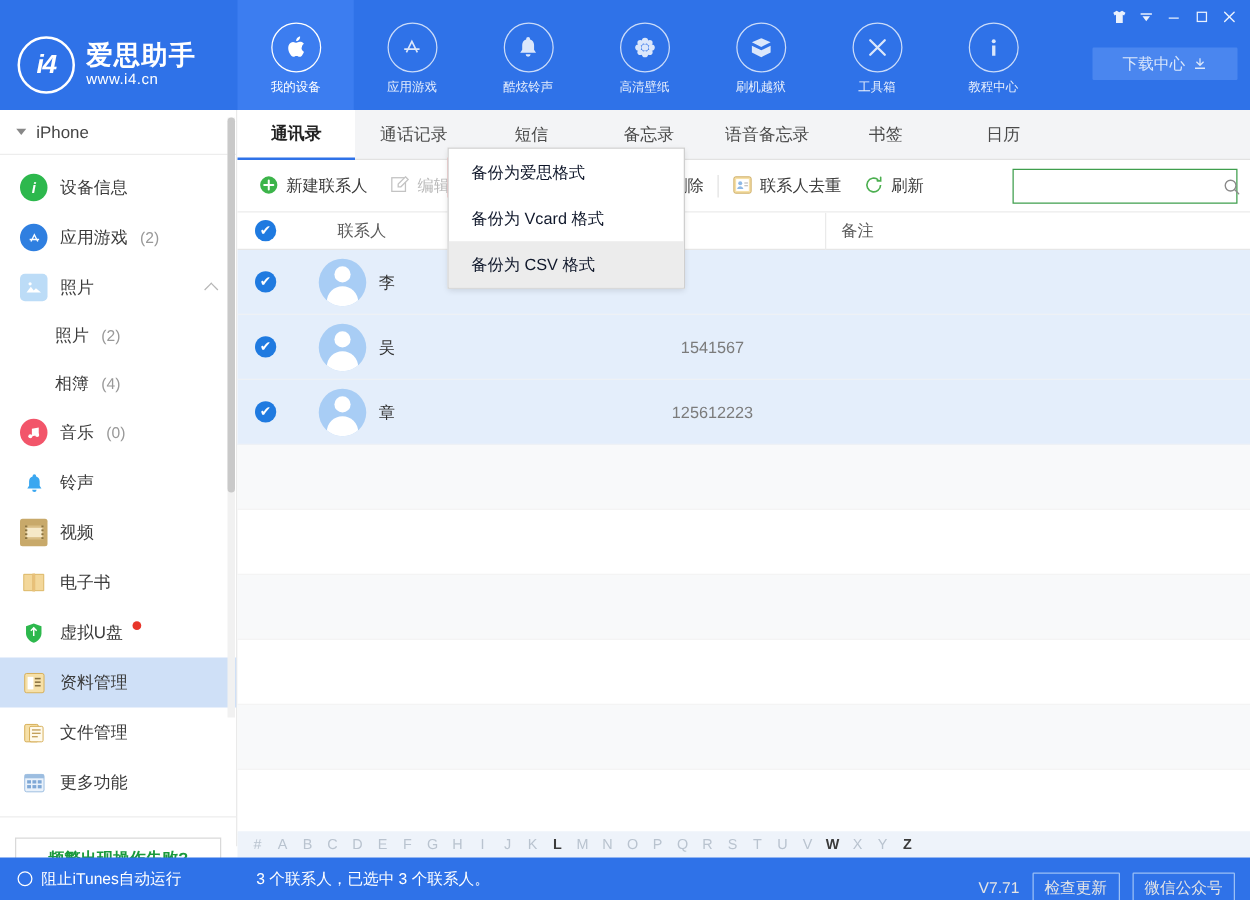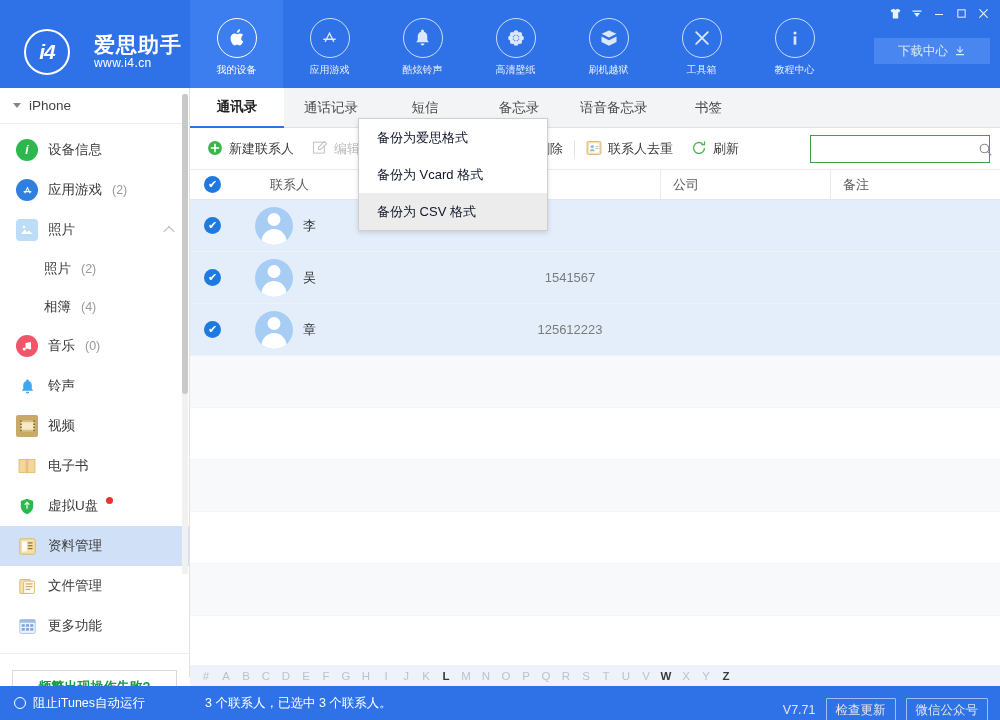--- a/index.html
+++ b/index.html
@@ -11,21 +11,21 @@
   }
   .app { position: relative; width: 1000px; height: 720px; }
 
   
   .topbar {
     position: absolute; left: 0; top: 0; width: 1000px; height: 88px;
     background: #2f72e8;
   }
   .logo-zone {
     position: absolute; left: 0; top: 0; width: 190px; height: 104px;
-    display: flex; align-items: center; padding-left: 24px; gap: 24px;
+    display: flex; align-items: center; padding-left: 14px; gap: 9px;
   }
   .logo-circle {
     width: 46px; height: 46px; border-radius: 50%;
     border: 2.5px solid #fff; display: flex; align-items: center;
     justify-content: center; color: #fff; font-size: 21px;
     font-weight: bold; font-style: italic; letter-spacing: -1px;
     flex: none;
   }
   .logo-text { color: #fff; line-height: 1.15; }
   .logo-text .cn { font-size: 21px; font-weight: bold; letter-spacing: 1px; }
@@ -561,20 +561,23 @@
         </div>
       <div class="tab">
           <span>备忘录</span>
         </div>
       <div class="tab">
           <span>语音备忘录</span>
         </div>
       <div class="tab">
           <span>书签</span>
         </div>
+      <div class="tab">
+          <span>日历</span>
+        </div>
     </div>
 
     <div class="toolbar">
 
       <div class="tb-btn">
         <span class="tb-ico">
           <svg width="16" height="16" viewBox="0 0 22 22">
               <circle cx="11" cy="11" r="9.5" fill="#3cb44a"></circle>
               <path d="M11 6v10M6 11h10" stroke="#fff" stroke-width="2.2" stroke-linecap="round"></path>
             </svg>
@@ -666,21 +669,20 @@
 
       <div class="hl-box"></div>
     </div>
 
     <div class="thead">
       <div class="th-check">
         <span class="cbx">✔</span>
       </div>
       <div class="th-c th-name">联系人</div>
       <div class="th-c th-phone"></div>
-      <div class="th-c th-comp">公司</div>
       <div class="th-c th-note">备注</div>
     </div>
 
     <div>
 
       <div class="row sel">
         <div class="r-check">
             <span class="cbx">✔</span>
           </div>
         <div class="r-name">

